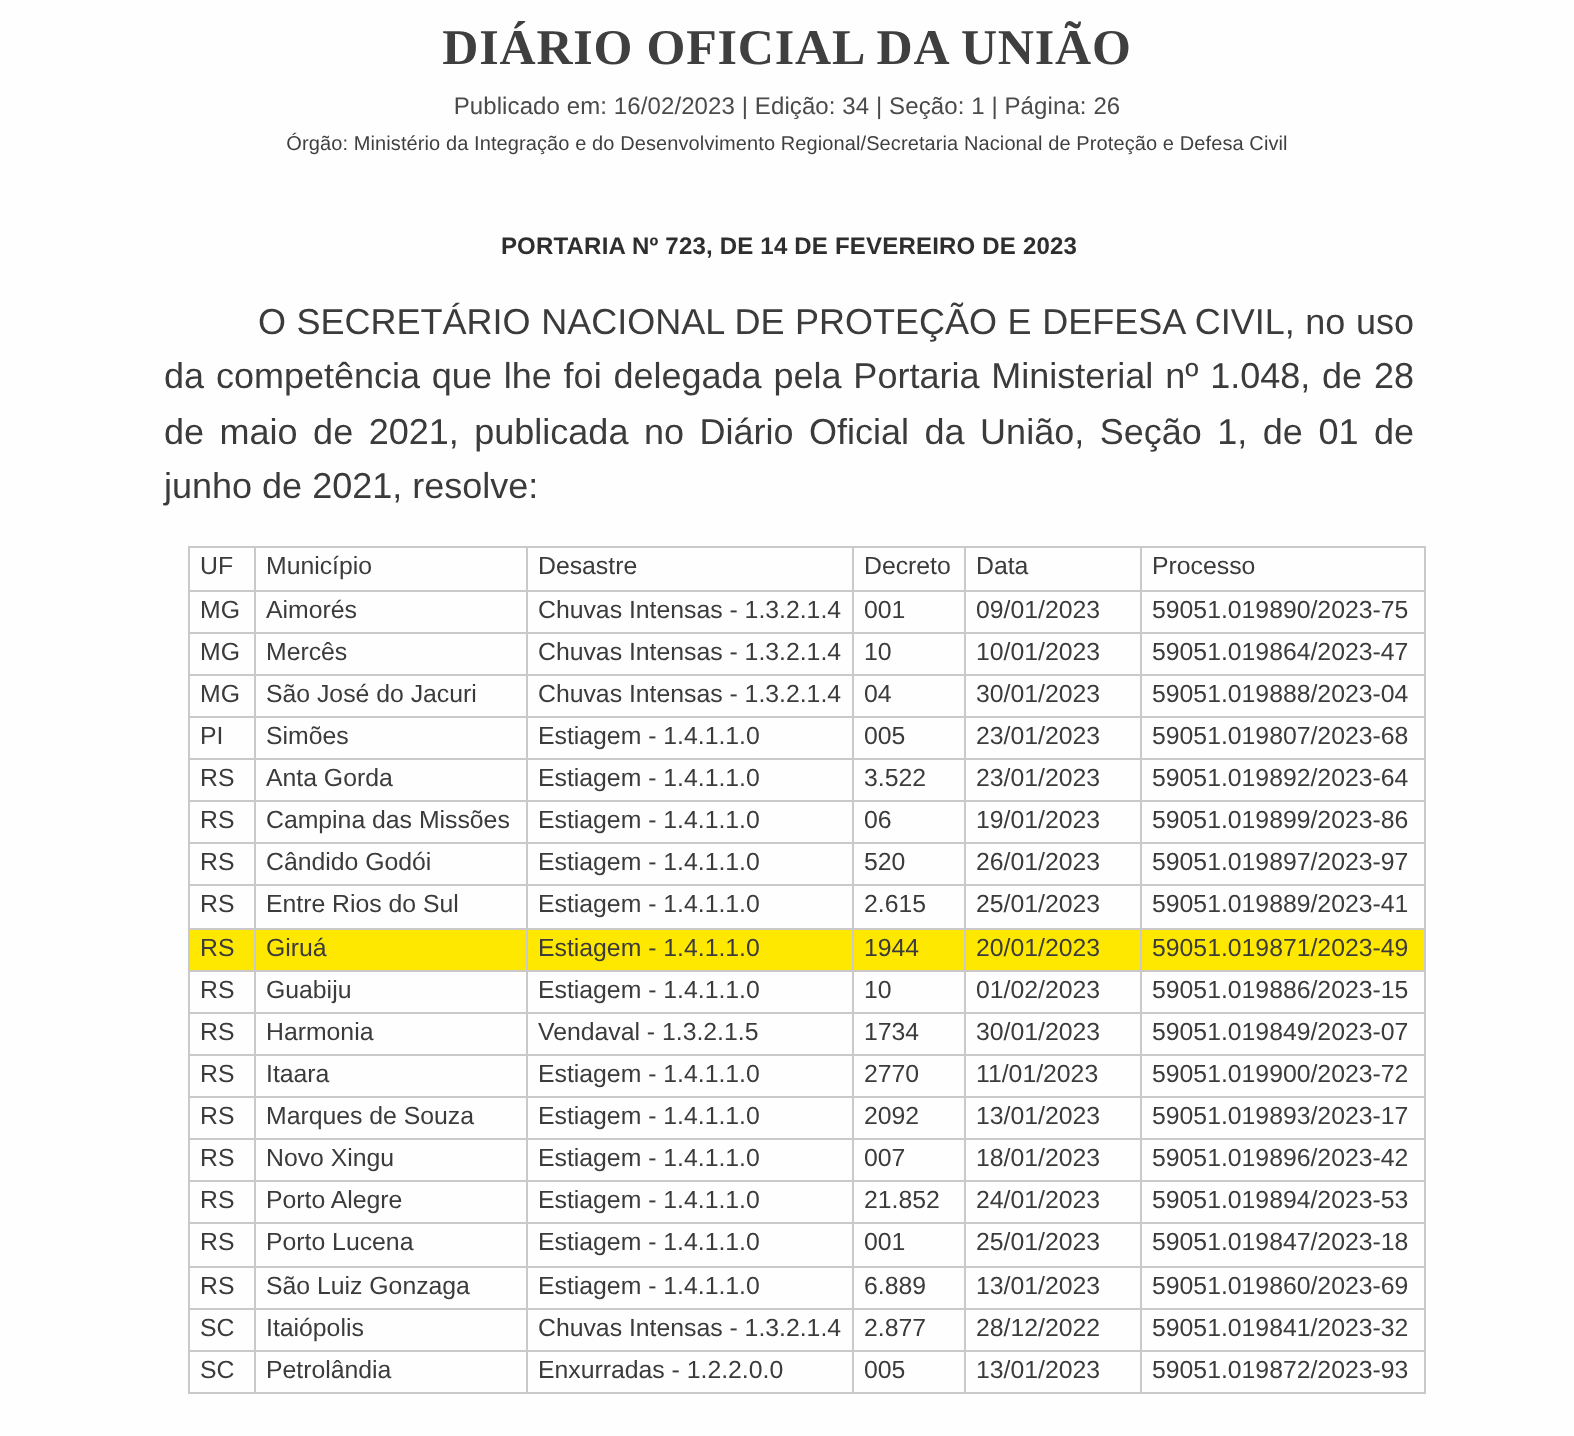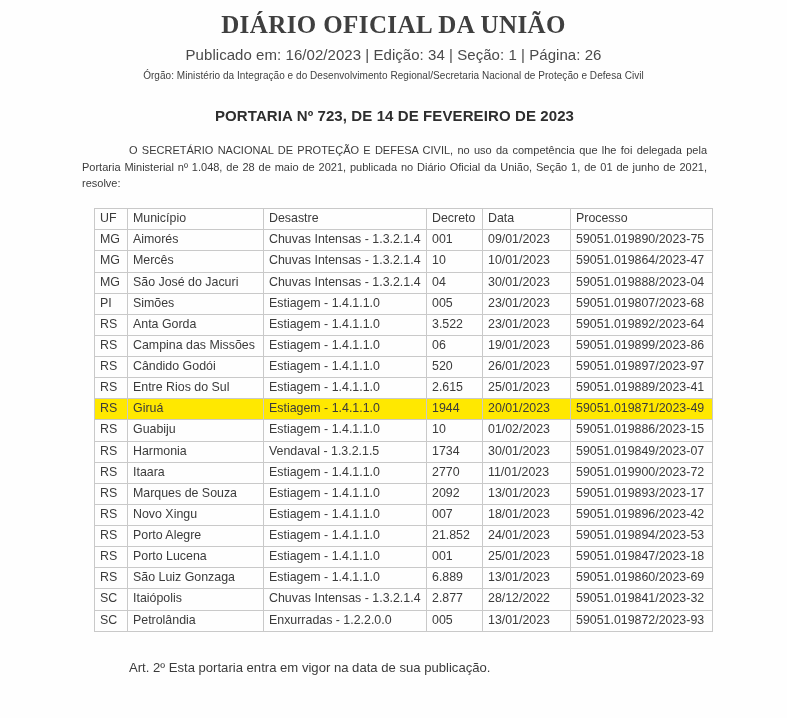--- a/index.html
+++ b/index.html
@@ -30,48 +30,48 @@
     font-family: "Liberation Serif", serif;
     font-size: 25px;
     font-weight: 700;
     letter-spacing: 0.4px;
     color: #3f3f3f;
     line-height: 1.0;
     margin: 0;
     padding-top: 12px;
   }
   .masthead-meta {
-    font-size: 15px;
+    font-size: 12px;
     color: #4a4a4a;
     margin-top: 9px;
     letter-spacing: 0.05px;
   }
   .masthead-organ {
     font-size: 10px;
     color: #3f3f3f;
     margin-top: 7px;
     letter-spacing: 0.05px;
   }
 
   
   .doc {
     margin: 0 auto;
     width: 625px;
     padding-left: 2px;
   }
   .portaria-title {
     text-align: center;
-    font-size: 15px;
+    font-size: 12px;
     font-weight: 700;
     color: #2e2e2e;
-    margin-top: 26px;
+    margin-top: 38px;
     letter-spacing: 0.1px;
   }
   .para {
-    font-size: 11px;
+    font-size: 18px;
     line-height: 1.52;
     color: #3b3b3b;
     text-align: justify;
     margin-top: 18px;
   }
   .para.indent { text-indent: 47px; }
   .para-art2 {
     font-size: 13.1px;
     color: #3b3b3b;
     margin-top: 28px;

